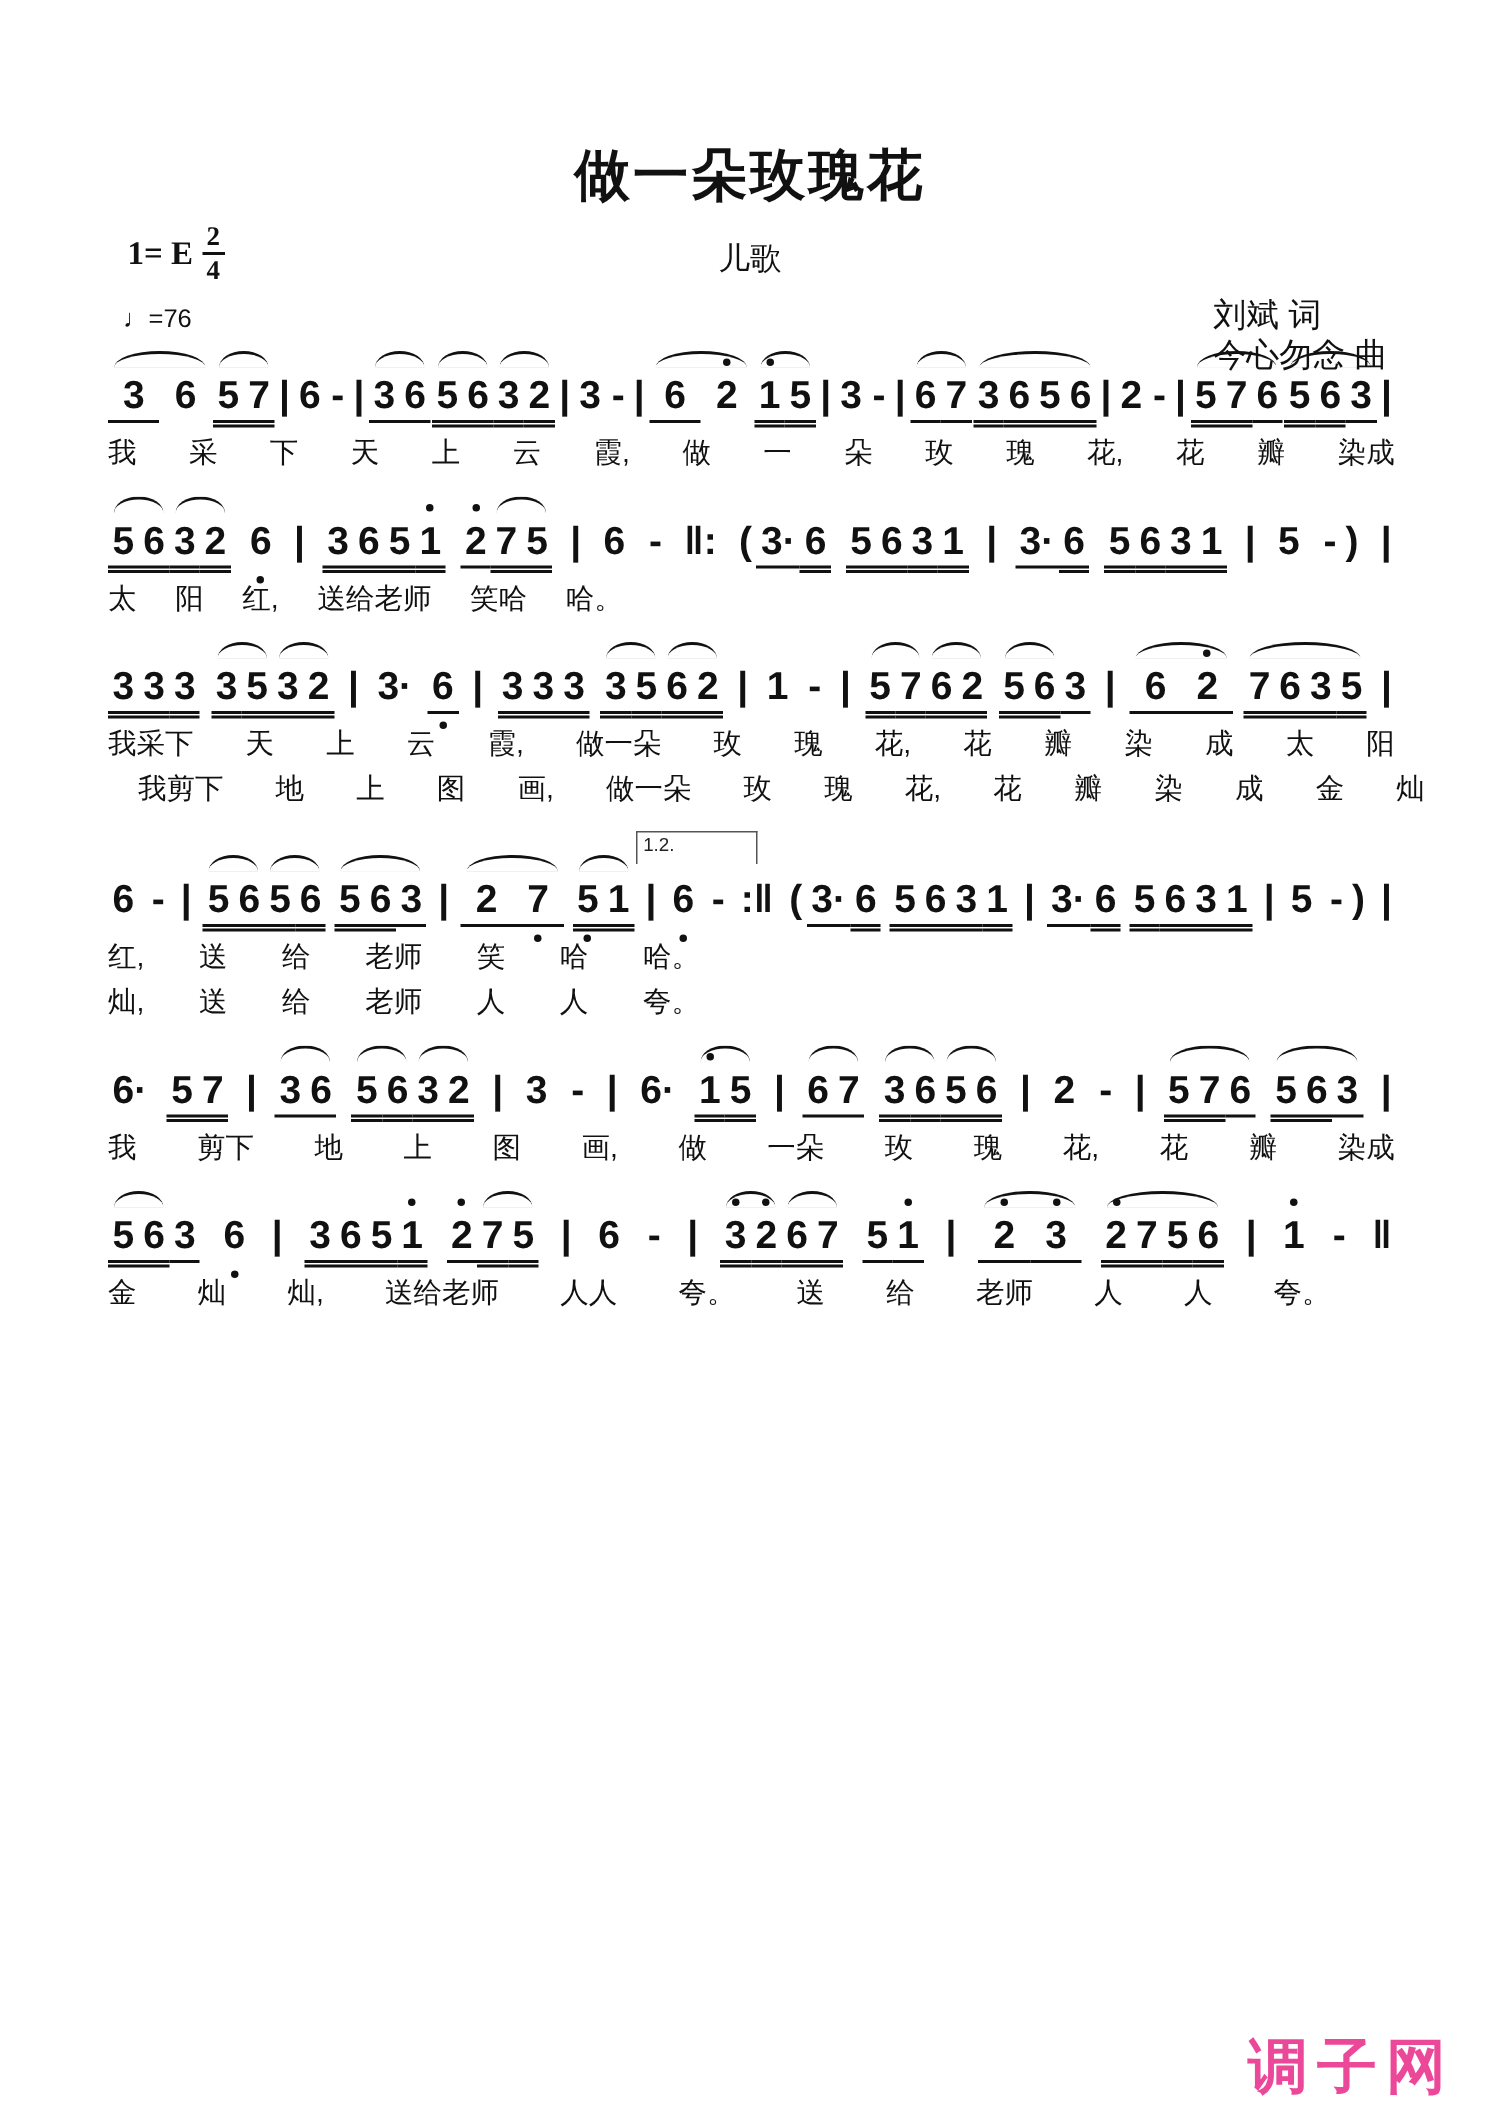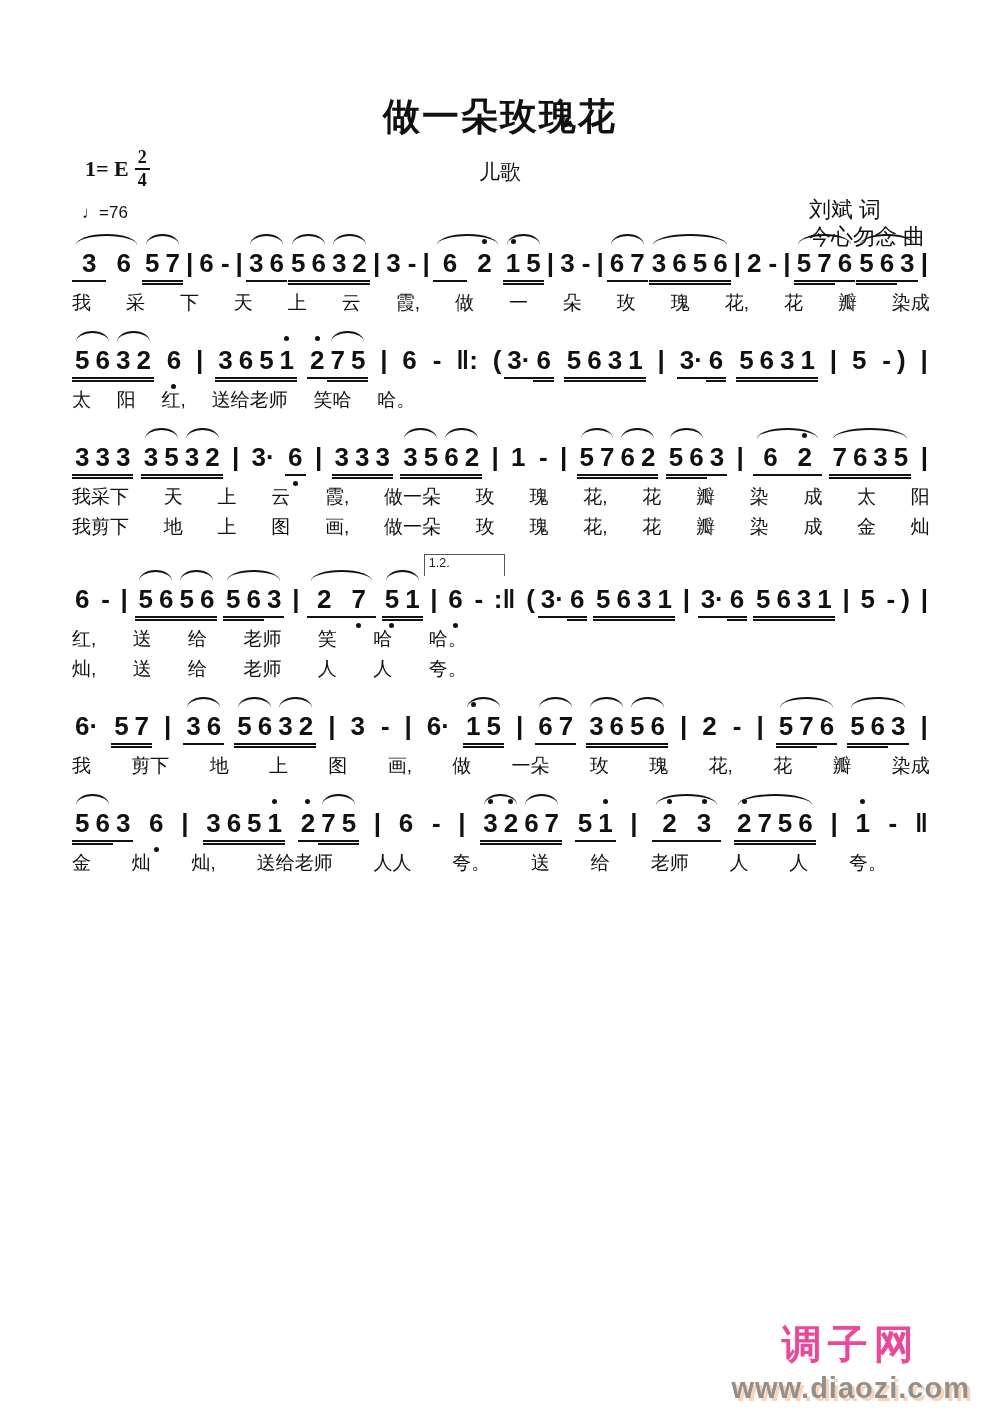--- a/index.html
+++ b/index.html
@@ -417,21 +417,21 @@
           <span>玫</span>
           <span>瑰</span>
           <span>花,</span>
           <span>花</span>
           <span>瓣</span>
           <span>染</span>
           <span>成</span>
           <span>太</span>
           <span>阳</span>
         </div>
-        <div class="lyrics" style="width: 100%;">
+        <div class="lyrics" style="width: 100%; margin-left: 20px;">
           <span>我剪下</span>
           <span>地</span>
           <span>上</span>
           <span>图</span>
           <span>画,</span>
           <span>做一朵</span>
           <span>玫</span>
           <span>瑰</span>
           <span>花,</span>
           <span>花</span>
@@ -778,16 +778,15 @@
           <span>老师</span>
           <span>人</span>
           <span>人</span>
           <span>夸。</span>
         </div>
       </div>
     </div>
 
   <div class="watermark">
     <div class="wm-name">调子网</div>
-    <div class="wm-url">www.diaozi.com</div>
   </div>
 
 </div>
 
 </body></html>

